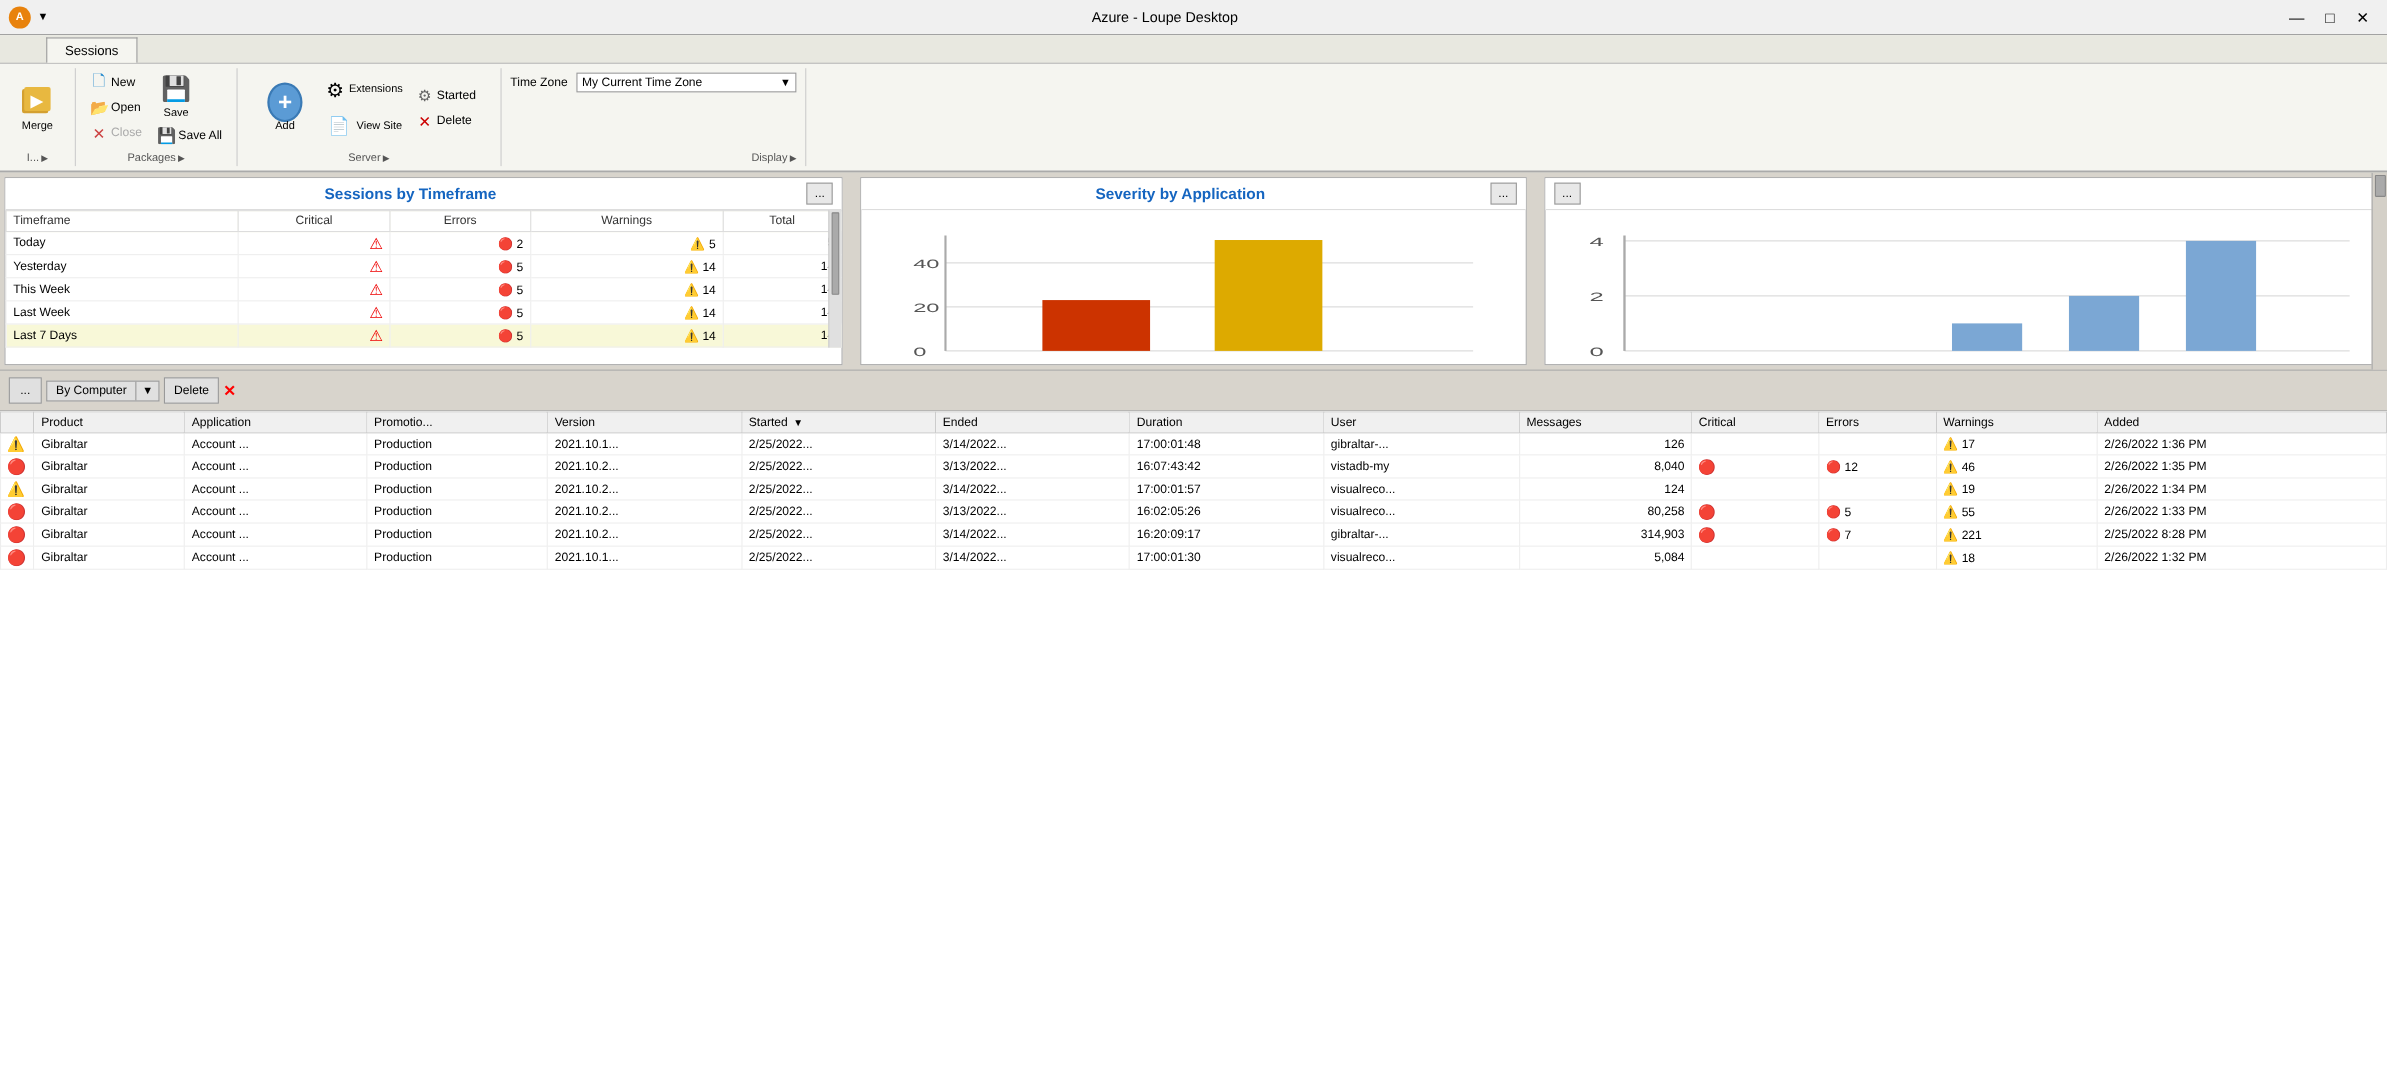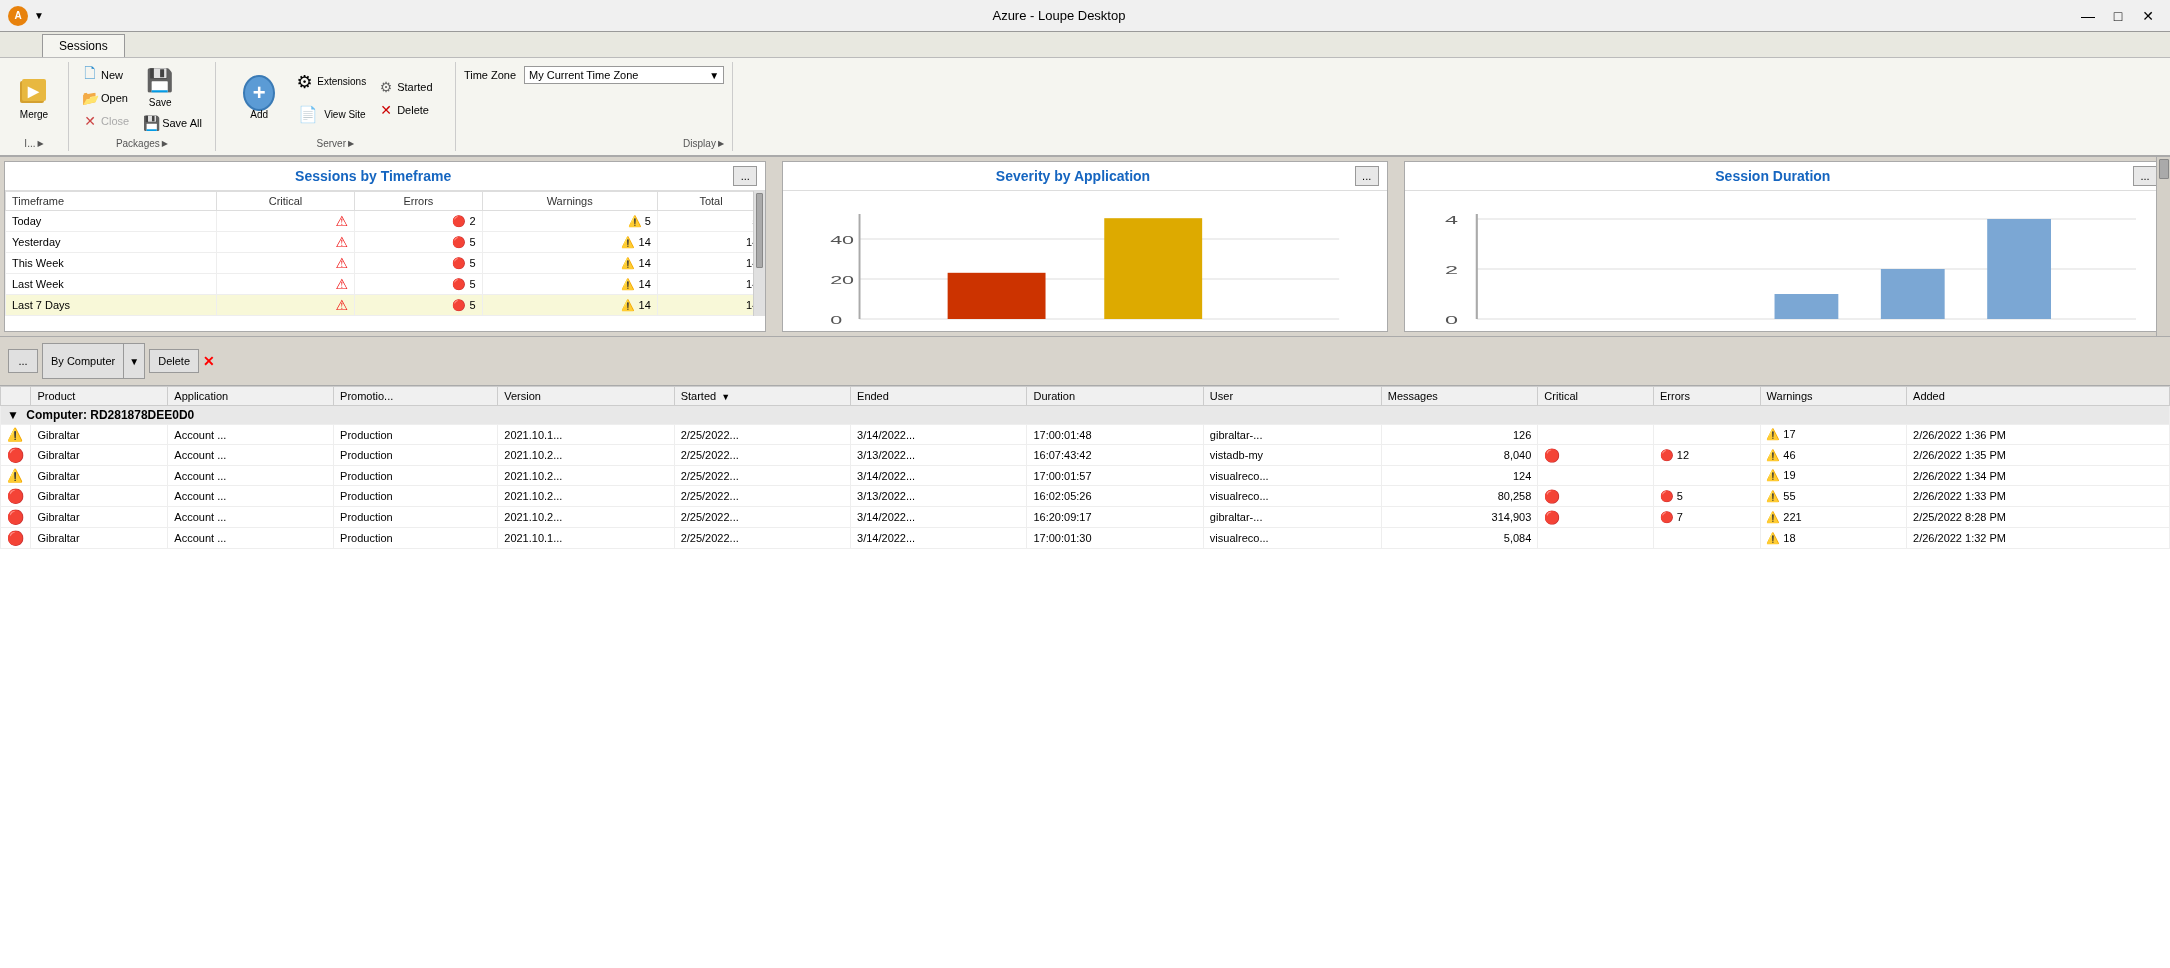--- a/index.html
+++ b/index.html
@@ -72,21 +72,21 @@
     
     
     .session-duration-widget { background: white; border: 1px solid #aaa; flex: 1; }
     
     
     .sessions-section { flex: 1; display: flex; flex-direction: column; overflow: hidden; }
     .sessions-header { display: flex; align-items: center; padding: 6px 8px; background: #d8d4cc; border-bottom: 1px solid #aaa; }
     .sessions-title { color: #1565c0; font-size: 14px; font-weight: bold; flex: 1; }
     .sessions-controls { display: flex; align-items: center; gap: 4px; }
     .sessions-more-btn { width: 30px; height: 24px; background: #e0e0e0; border: 1px solid #999; cursor: pointer; display: flex; align-items: center; justify-content: center; font-size: 11px; }
-    .by-computer-btn { background: #e0e0e0; border: 1px solid #999; height: 36px; display: flex; align-items: center; cursor: pointer; }
+    .by-computer-btn { background: #e0e0e0; border: 1px solid #999; height: 19px; display: flex; align-items: center; cursor: pointer; }
     .by-computer-text { padding: 0 8px; font-size: 11px; border-right: 1px solid #999; height: 100%; display: flex; align-items: center; }
     .by-computer-arrow { width: 20px; height: 100%; display: flex; align-items: center; justify-content: center; font-size: 10px; }
     .delete-btn { background: #e0e0e0; border: 1px solid #999; height: 24px; padding: 0 8px; font-size: 11px; cursor: pointer; display: flex; align-items: center; }
     .delete-x { color: red; font-weight: bold; font-size: 14px; cursor: pointer; }
     
     
     .data-table-container { flex: 1; overflow: auto; background: white; }
     .data-table { width: 100%; border-collapse: collapse; font-size: 11px; }
     .data-table th { background: #f0f0f0; border: 1px solid #ccc; padding: 3px 6px; font-weight: normal; text-align: left; white-space: nowrap; position: sticky; top: 0; z-index: 1; }
     .data-table th.sortable { cursor: pointer; }
@@ -318,21 +318,20 @@
 
           <rect x="80" y="73.8" width="50" height="46.2" fill="#cc3300"></rect>
 
           <rect x="160" y="19.2" width="50" height="100.8" fill="#ddaa00"></rect>
         </svg>
       </div>
     </div>
 
     <div class="session-duration-widget" style="flex:1;min-width:200px;">
       <div class="widget-header">
-        <div class="widget-title">Session Duration</div>
         <div class="widget-btn">...</div>
       </div>
       <div class="bar-chart-container">
         <svg width="100%" height="130" viewBox="0 0 350 130" preserveAspectRatio="none">
 
           <text x="15" y="125" font-size="11" fill="#555">0</text>
           <text x="15" y="75" font-size="11" fill="#555">2</text>
           <text x="15" y="25" font-size="11" fill="#555">4</text>
 
           <line x1="30" y1="120" x2="340" y2="120" stroke="#ddd" stroke-width="1"></line>
@@ -381,26 +380,20 @@
             <th>Duration</th>
             <th>User</th>
             <th>Messages</th>
             <th>Critical</th>
             <th>Errors</th>
             <th>Warnings</th>
             <th>Added</th>
           </tr>
         </thead>
         <tbody id="sessions-tbody">
-        <tr class="group-header">
-              <td colspan="14">
-  <span style="margin-right:4px;">▼</span>
-  Computer: RD281878DEE0D0
-</td>
-            </tr>
             <tr>
     <td><span style="font-size:13px;">⚠️</span></td>
     <td>Gibraltar</td>
     <td>Account ...</td>
     <td>Production</td>
     <td>2021.10.1...</td>
     <td>2/25/2022...</td>
     <td>3/14/2022...</td>
     <td>17:00:01:48</td>
     <td>gibraltar-...</td>

